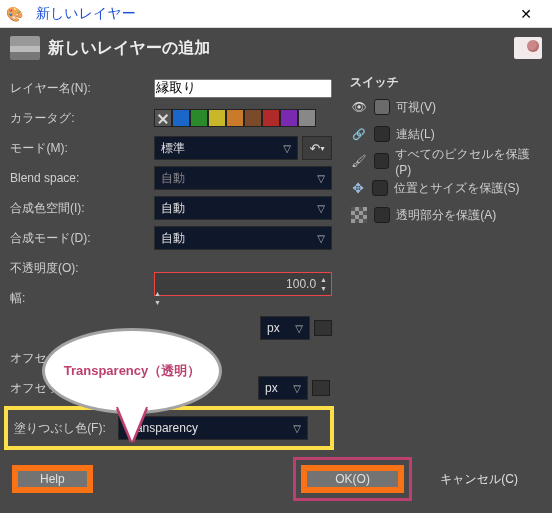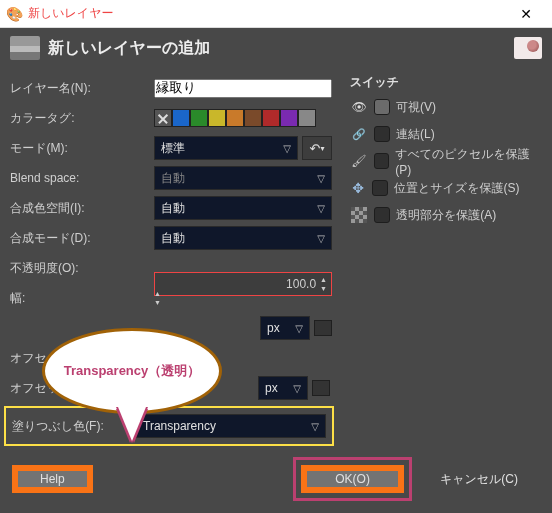--- a/index.html
+++ b/index.html
@@ -1,20 +1,20 @@
 <!DOCTYPE html>
 <html><head>
 <meta charset="utf-8">
 <style>
   * { box-sizing: border-box; margin: 0; padding: 0; }
   body { font-family: "Meiryo", sans-serif; font-size: 12px; background: #fff; width: 552px; height: 513px; overflow: hidden; }
   
   .titlebar { height: 28px; background: #fff; border-bottom: 1px solid #dcdcdc; display: flex; align-items: center; padding: 0 6px; }
   .titlebar .appicon { width: 16px; height: 16px; margin-right: 6px; font-size: 14px; }
-  .titlebar .title { flex: 1; color: #ef4444; font-size: 12px; }
+  .titlebar .title { flex: 1; color: #1d4ed8; font-size: 14px; margin-left: 8px; }
   .titlebar .close { width: 40px; text-align: center; font-size: 14px; cursor: pointer; }
   
   .dialog { background: #484848; color: #cfcfcf; height: 485px; position: relative; }
   
   .header { display: flex; align-items: center; padding: 8px 10px; }
   .header .hicon { width: 30px; height: 24px; background: linear-gradient(180deg,#999 0%,#999 40%,#bbb 40%,#bbb 65%,#777 65%); margin-right: 8px; border-radius: 2px; }
   .header .htitle { font-size: 16px; font-weight: bold; color: #ededed; flex: 1; }
   .header .thumb { width: 28px; height: 22px; background: #f2eaea; border-radius: 2px; position: relative; }
   .header .thumb::after { content:""; position:absolute; right:3px; top:3px; width:12px; height:12px; border-radius:50%; background: radial-gradient(circle at 40% 40%, #c88 40%, #844 100%); }
   
@@ -41,35 +41,35 @@
   .sw.x { background: #555; position: relative; }
   .sw.x::before, .sw.x::after { content:""; position:absolute; left:2px; top:8px; width:12px; height:1.5px; background:#ddd; }
   .sw.x::before { transform: rotate(45deg); }
   .sw.x::after { transform: rotate(-45deg); }
   
   .opacity-row { display: flex; align-items: center; height: 24px; }
   .opacity-row .spinarea { background: #3d3d3d; border: 1px solid #ef4444; width: 178px; height: 24px; display: flex; align-items: center; justify-content: flex-end; padding-right: 4px; gap: 4px; margin-top: 32px; }
   .spinbtns { display:flex; flex-direction:column; gap:1px; }
   .spinbtns span { font-size: 7px; line-height: 8px; color: #ccc; }
   
-  .fill-row { border: 2px solid #fde047; padding: 6px; margin-top: 4px; margin-left: -6px; margin-right: -2px; display: flex; align-items: center; gap: 6px; justify-content: space-between; }
+  .fill-row { border: 4px solid #fde047; padding: 6px; margin-top: 4px; margin-left: -6px; margin-right: -2px; display: flex; align-items: center; gap: 6px; }
   .fill-row .lab2 { width: 98px; }
   .fill-row .select { width: 190px; }
   
   .right-title { font-weight: bold; color: #e0e0e0; margin-bottom: 4px; }
   .swrow { display: flex; align-items: center; height: 24px; gap: 6px; margin-bottom: 3px; }
   .swicon { width: 18px; height: 18px; display:flex; align-items:center; justify-content:center; font-size: 14px; }
   .chk { width: 16px; height: 16px; background: #2f2f2f; border: 1px solid #1d1d1d; border-radius: 3px; }
   
   .footer { position: absolute; bottom: 0; left: 0; right: 0; padding: 10px 12px 12px 12px; display: flex; align-items: center; }
   .btn { background: #737373; border: 6px solid #f97316; color: #e0e0e0; height: 28px; padding: 0 22px; font-size: 12px; display: inline-flex; align-items: center; justify-content: center; cursor: pointer; }
   .okwrap { border: 3px solid #bb4070; padding: 5px; margin-left: auto; margin-right: 6px; }
   
   
-  .callout { position: absolute; border: 3px solid #a16207; border-radius: 50%; background: #fff; color: #bb4070; font-weight: bold; display: flex; align-items: center; justify-content: center; font-size: 13px; z-index: 10; }
+  .callout { position: absolute; border: 3px solid #a3a3a3; border-radius: 50%; background: #fff; color: #bb4070; font-weight: bold; display: flex; align-items: center; justify-content: center; font-size: 13px; z-index: 10; }
   .callout.trans { width: 180px; height: 86px; left: 42px; top: 300px; }
   .callout.trans::after { content:""; position:absolute; bottom:-30px; left:50%; transform:translateX(-50%); width:0; height:0; border-left:14px solid transparent; border-right:14px solid transparent; border-top:34px solid #fff; filter: drop-shadow(0 2px 0 #bb4070) drop-shadow(2px 0 0 #bb4070) drop-shadow(-2px 0 0 #bb4070); }
   .callout.ok { width: 124px; height: 90px; right: 58px; top: 328px; }
   .callout.ok::after { content:""; position:absolute; bottom:-30px; left:40%; transform:translateX(-50%); width:0; height:0; border-left:12px solid transparent; border-right:12px solid transparent; border-top:34px solid #fff; filter: drop-shadow(0 2px 0 #bb4070) drop-shadow(2px 0 0 #bb4070) drop-shadow(-2px 0 0 #bb4070); }
   
   
   .ico-eye::before { content:"👁"; font-size:12px; color:#ddd; }
   .ico-chain::before { content:"🔗"; font-size:11px; color:#888; }
   .ico-brush::before { content:"🖌"; font-size:12px; color:#ccc; }
   .ico-arrows { position:relative; width:16px; height:16px; }

